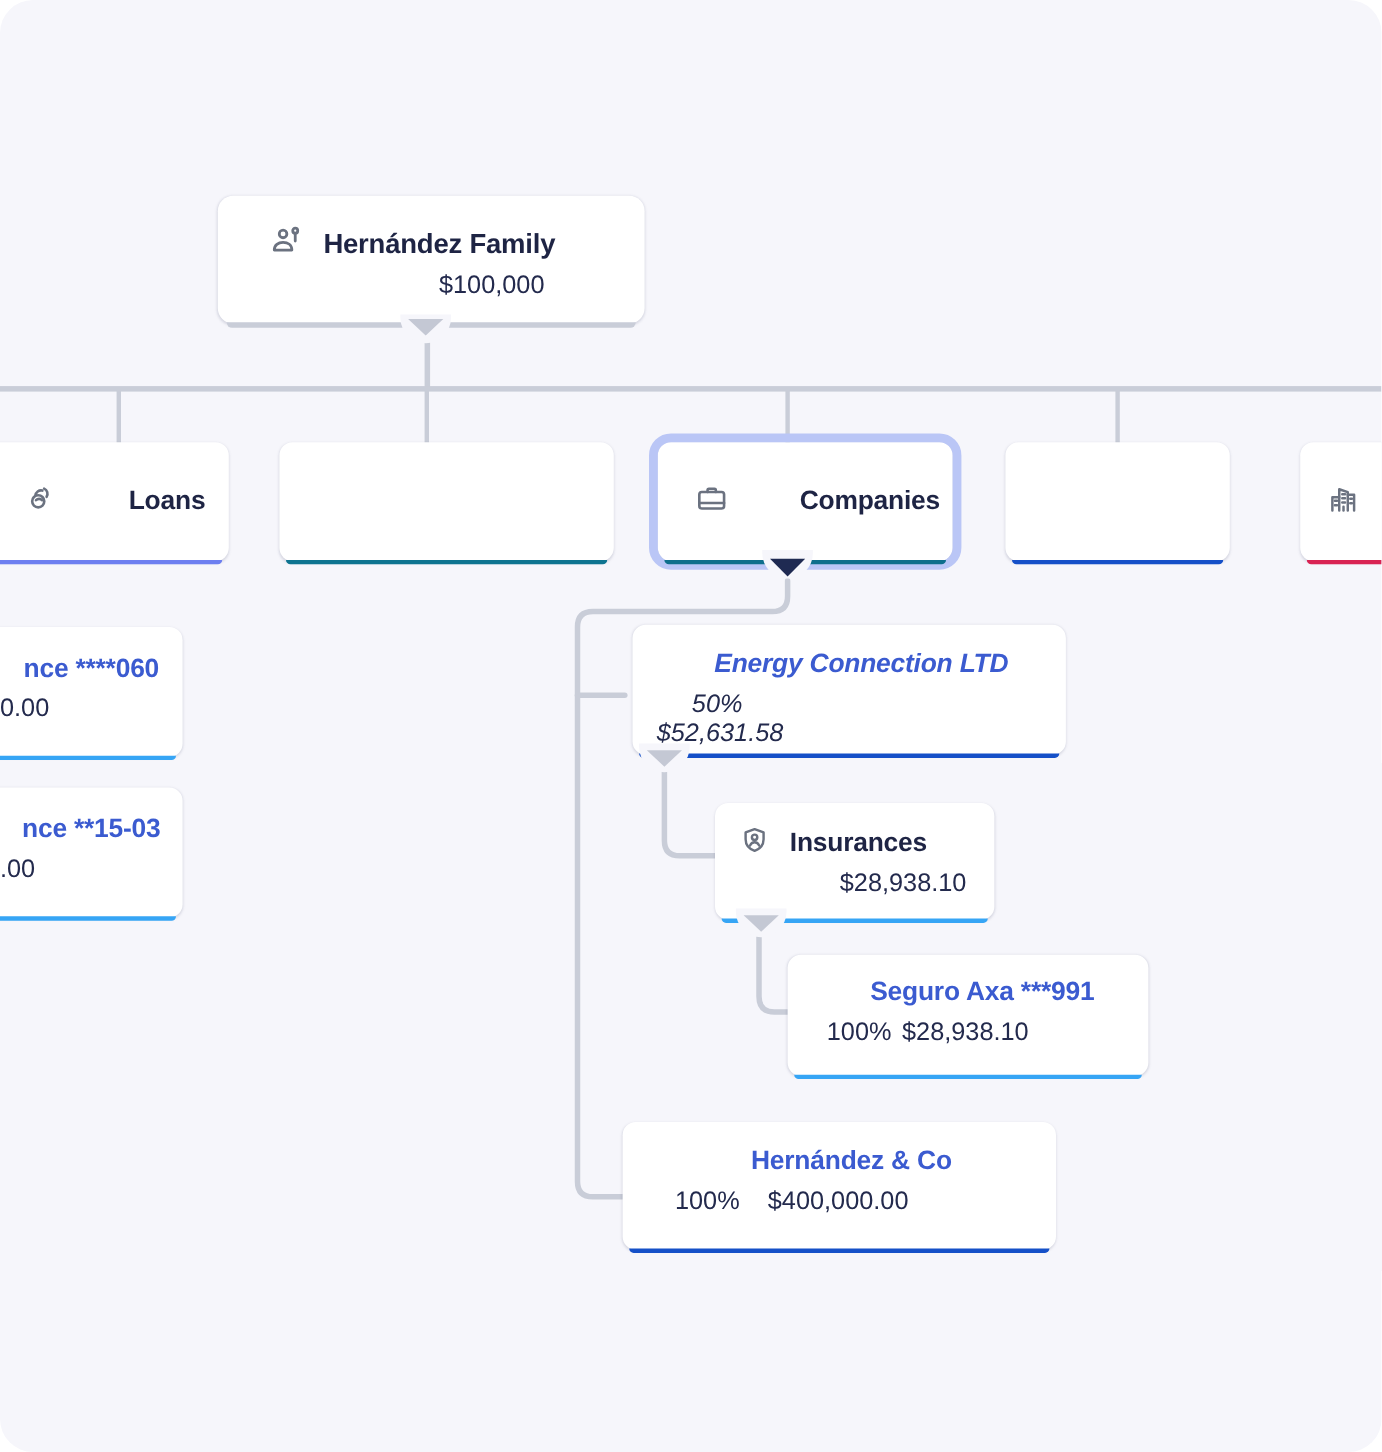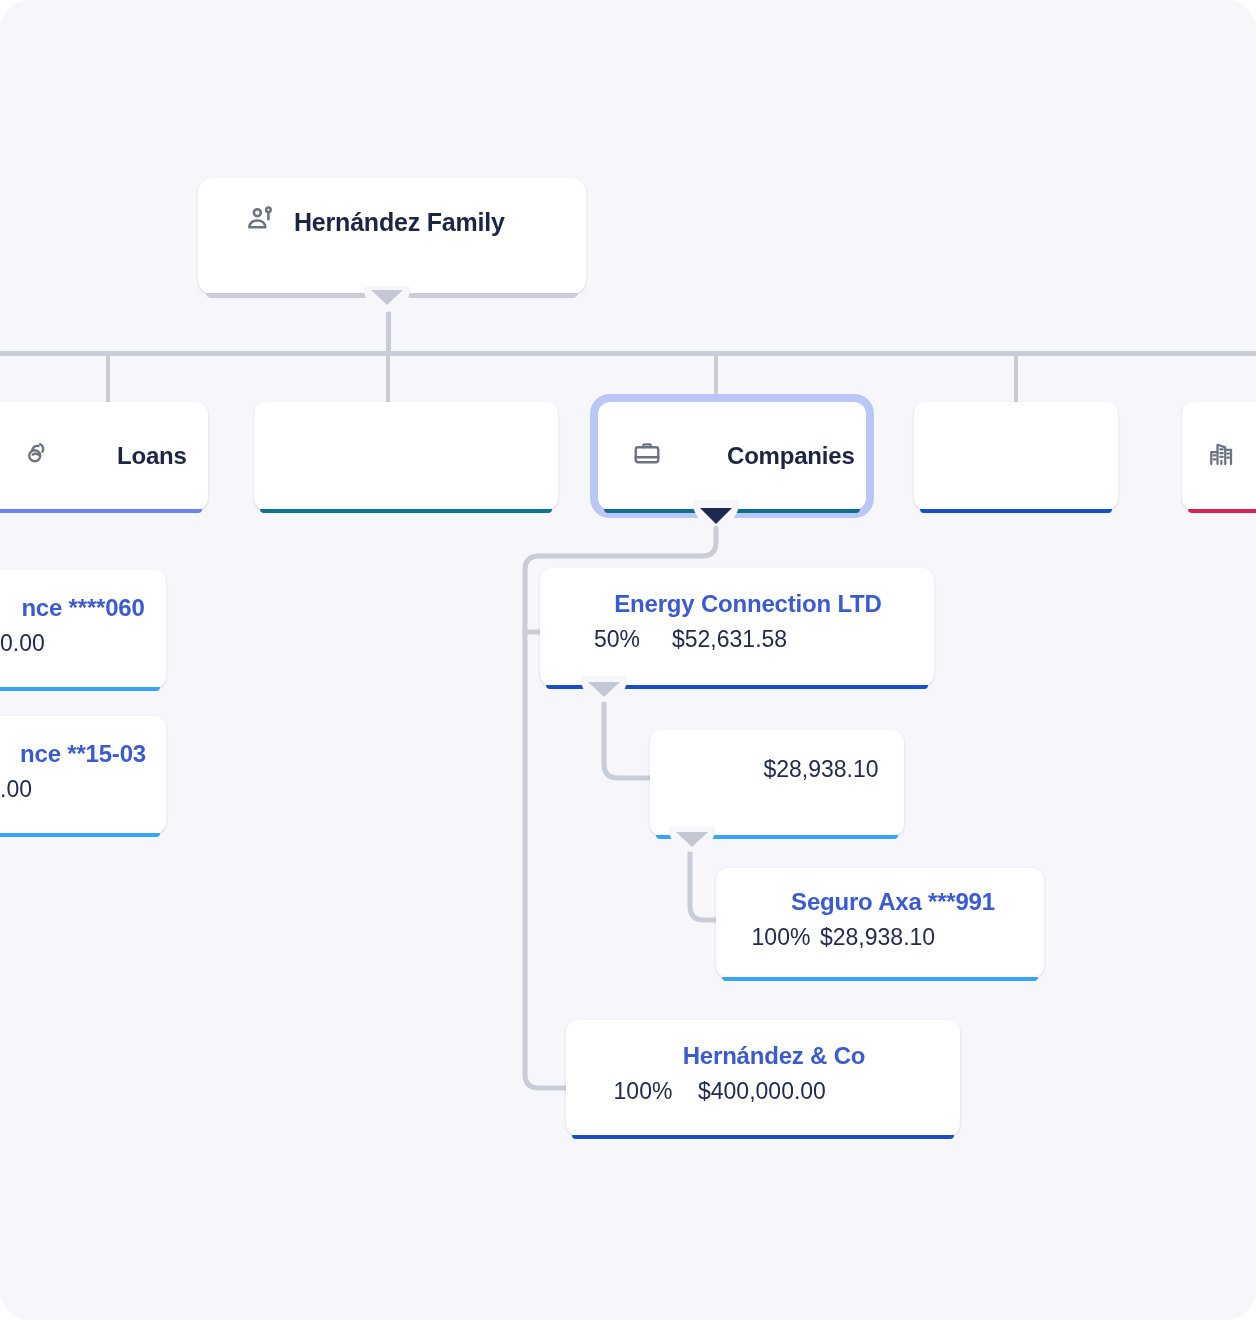--- a/index.html
+++ b/index.html
@@ -208,20 +208,21 @@
       <span class="icon">
         <svg width="32" height="32" viewBox="0 0 24 24" fill="none" stroke="#6b7280" stroke-width="1.9" stroke-linecap="round" stroke-linejoin="round">
           <circle cx="8.5" cy="6.5" r="2.6"></circle>
           <path d="M2.5 17.5c0-3.3 2.7-5.2 6-5.2s6 1.9 6 5.2z"></path>
           <circle cx="16.8" cy="4.3" r="1.7"></circle>
           <path d="M16.8 6.2v5.2"></path>
         </svg>
       </span>
       <span class="root-title">Hernández Family</span>
     </div>
+    <div class="root-amount">$100,000</div>
     <div class="root-accent"></div>
   </div>
   <div class="tri-halo" style="left:364px; top:286px;"></div>
   <div class="tri grey" style="left:371px; top:290px;"></div>
 
   <div class="card cat-card" style="left:-96px; width:304px;">
     <div class="cat-inner" style="padding-left:118px;">
       <span class="icon">
         <svg width="30" height="30" viewBox="0 0 24 24" fill="none" stroke="#6b7280" stroke-width="1.9" stroke-linecap="round" stroke-linejoin="round">
           <path d="M14.5 4.2c2.3 1 3.1 3.8 1.8 5.9"></path>
@@ -289,35 +290,45 @@
   <div class="card ent-card" style="left:-186px; top:716px; width:352px; height:118px;">
     <div style="padding:24px 0 0 186px;">
       <div class="ent-title">nce **15-03</div>
       <div class="ent-row" style="padding-top:8px;">
         <span class="ent-amt">.00</span>
       </div>
     </div>
     <div class="accent" style="background:#36a5f5;"></div>
   </div>
 
-  <div class="card ent-card" style="left:540px; top:568px; width:394px; height:118px;">
+  <div class="card ent-card" style="left:575px; top:568px; width:394px; height:118px;font-style:italic;">
     <div style="padding:22px 0 0 22px;">
       <div class="ent-title">Energy Connection LTD</div>
-      <div class="ent-row" style="padding-top:8px;">
+      <div class="ent-row" style="padding-top:8px;flex-direction:column;">
         <span class="ent-pct" style="width:110px;">50%</span>
         <span class="ent-amt">$52,631.58</span>
       </div>
     </div>
     <div class="accent" style="background:#1550c8;"></div>
   </div>
   <div class="tri-halo" style="left:581px; top:676px;"></div>
   <div class="tri grey" style="left:588px; top:682px;"></div>
 
   <div class="card ent-card" style="left:650px; top:730px; width:254px; height:106px;">
     <div style="padding:20px 0 0 22px;">
+      <div class="grp-row">
+        <span class="icon">
+          <svg width="28" height="28" viewBox="0 0 24 24" fill="none" stroke="#6b7280" stroke-width="1.9" stroke-linecap="round" stroke-linejoin="round">
+            <path d="M12 3.2l7 2.6v5.3c0 4.4-3 7.6-7 9-4-1.4-7-4.6-7-9V5.8z"></path>
+            <circle cx="12" cy="9.6" r="2.1"></circle>
+            <path d="M8.4 16.1c.7-1.8 2-2.7 3.6-2.7s2.9.9 3.6 2.7"></path>
+          </svg>
+        </span>
+        <span class="grp-title">Insurances</span>
+      </div>
       <div class="grp-amount" style="padding:6px 0 0 66px;">$28,938.10</div>
     </div>
     <div class="accent" style="background:#36a5f5;"></div>
   </div>
   <div class="tri-halo" style="left:669px; top:826px;"></div>
   <div class="tri grey" style="left:676px; top:832px;"></div>
 
   <div class="card ent-card" style="left:716px; top:868px; width:328px; height:110px;">
     <div style="padding:20px 0 0 26px;">
       <div class="ent-title">Seguro Axa ***991</div>

